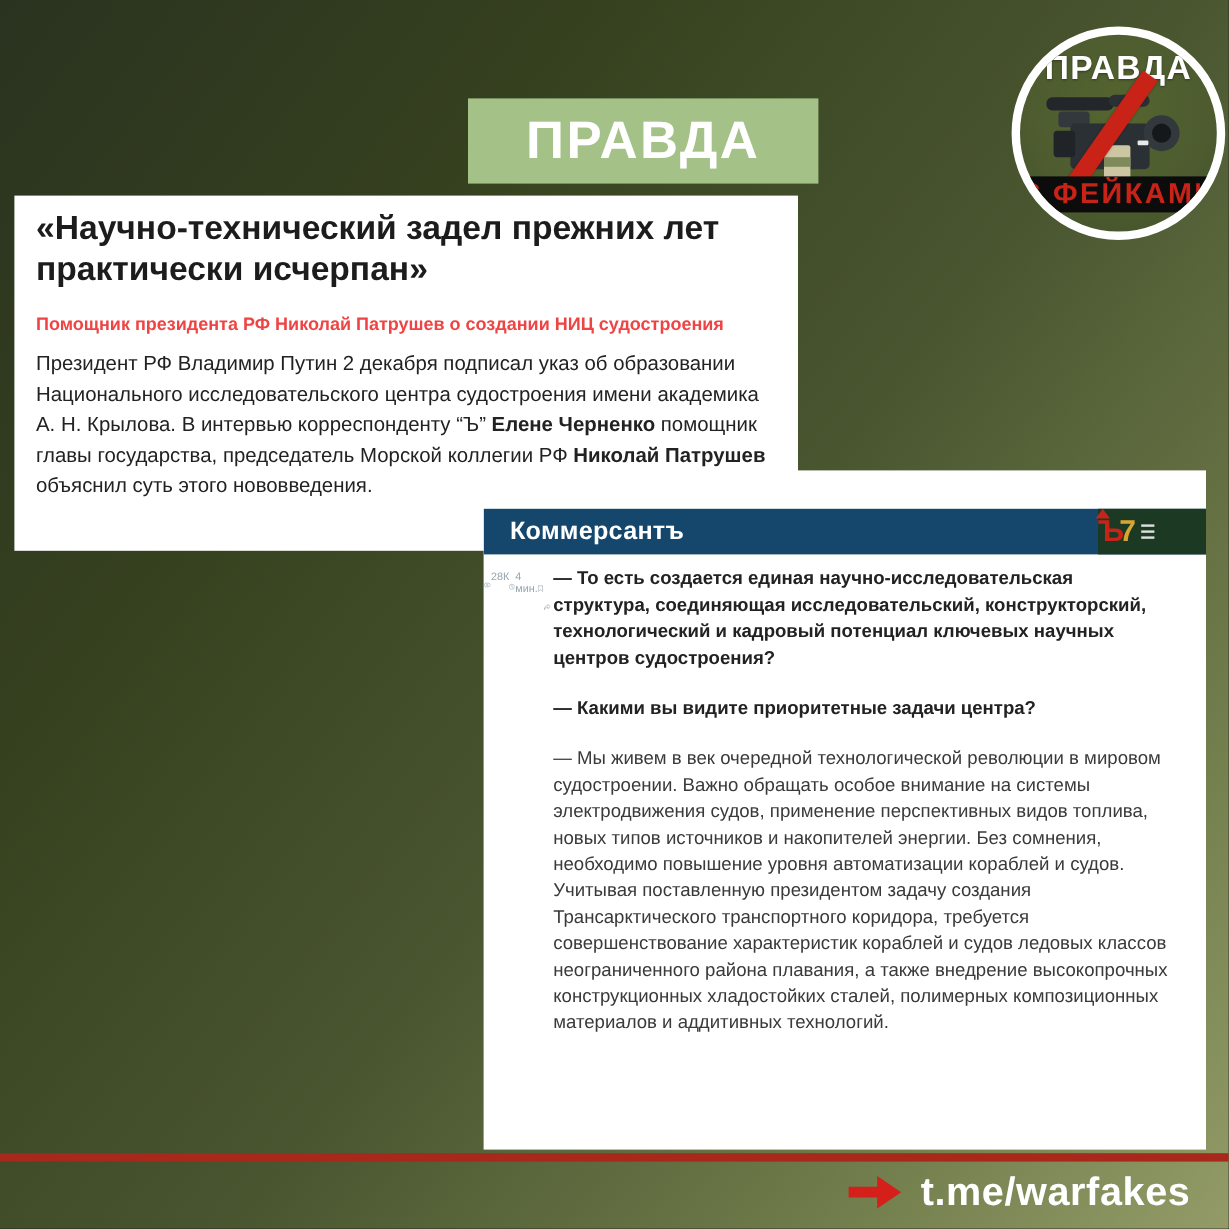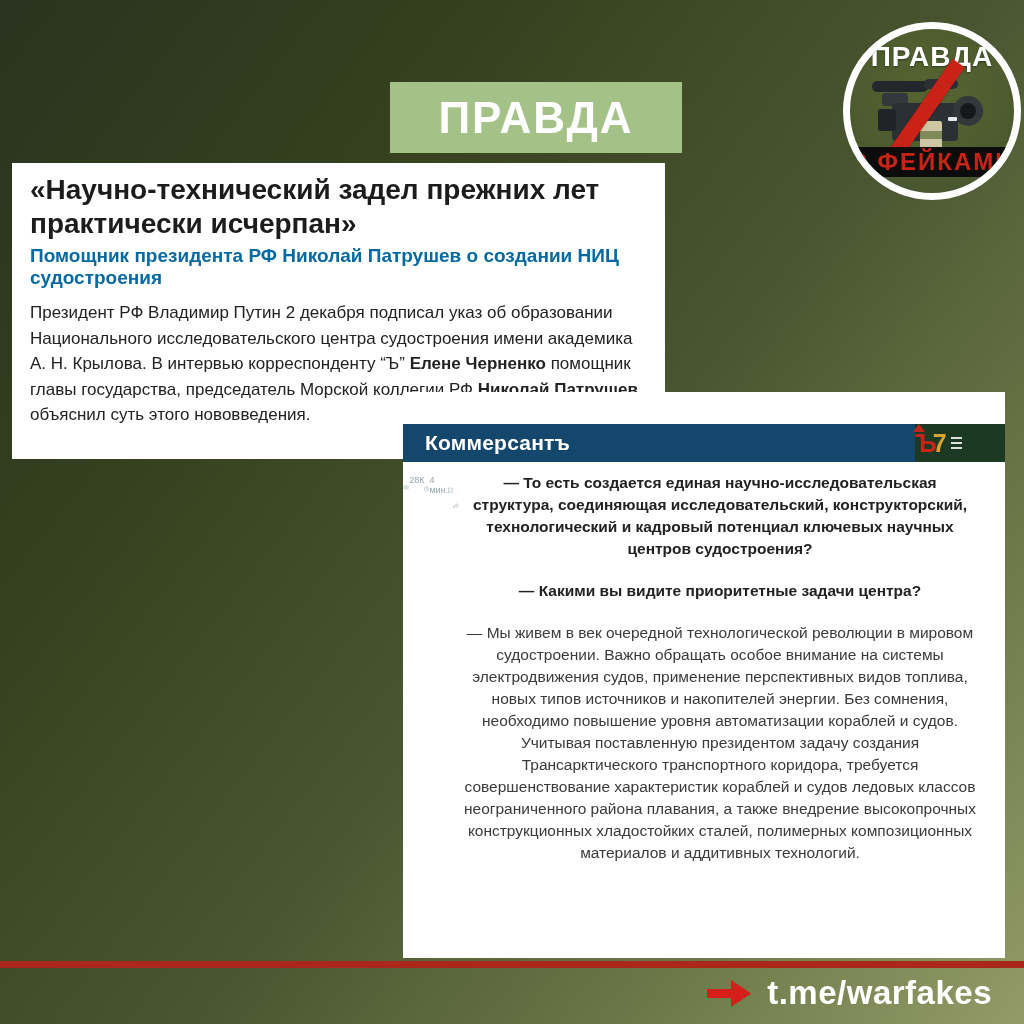--- a/index.html
+++ b/index.html
@@ -24,21 +24,21 @@
     background:var(--accent-green);color:#fff;font-weight:bold;font-size:44px;
     display:flex;align-items:center;justify-content:center;letter-spacing:2px;z-index:1;
   }
 
   
   .card1{
     position:absolute;left:12px;top:163px;width:653px;height:296px;background:#fff;
     z-index:1;padding:10px 20px 0 18px;color:#1d1d1d;overflow:hidden;
   }
   .card1 h1{font-size:28px;line-height:1.22;font-weight:bold;color:#1c1c1c;}
-  .card1 .sub{margin-top:4px;font-size:19px;font-weight:bold;color:#0369a1;}
+  .card1 .sub{margin-top:21px;font-size:15px;font-weight:bold;color:#ef4444;}
   .card1 .body{margin-top:11px;font-size:17px;line-height:1.5;color:#222;}
 
   
   .kcard{
     position:absolute;left:403px;top:392px;width:602px;height:566px;background:#fff;
     z-index:2;overflow:hidden;
   }
   .khead{
     position:relative;height:38px;background:var(--masthead-blue);
     display:flex;align-items:center;margin-top:32px;
@@ -51,21 +51,21 @@
   .kpromo .glyph{font-size:25px;font-weight:bold;color:var(--badge-red);line-height:1;position:relative;}
   .kpromo .glyph .seven{color:#d8a531;margin-left:-4px;}
   .kpromo .hat{position:absolute;left:-2px;top:-7px;width:0;height:0;
     border-left:6px solid transparent;border-right:6px solid transparent;border-bottom:8px solid #c0261d;}
   .kpromo .tiny{display:flex;flex-direction:column;gap:3px;}
   .kpromo .tiny i{display:block;width:11px;height:2px;background:rgba(255,255,255,.85);}
   .kbody{display:flex;padding-top:8px;}
   .krail{width:56px;display:flex;flex-direction:row;align-items:flex-start;padding-top:4px;}
   .krail .lbl{font-size:9px;color:#95a5ae;margin:1px 0 8px 0;}
   .krail svg{display:block;margin-top:6px;}
-  .kcontent{flex:1;padding:2px 26px 14px 2px;text-align:center;}
+  .kcontent{flex:1;padding:2px 26px 14px 2px;}
   .kcontent p{font-size:15.5px;line-height:22px;color:#3a3a3a;margin-bottom:20px;}
   .kcontent p.q{font-weight:bold;color:#222;}
 
   
   .divider{position:absolute;left:0;top:961px;width:1024px;height:7px;background:var(--divider-red);z-index:3;}
 
   
   .footer{
     position:absolute;right:32px;top:974px;display:flex;align-items:center;gap:16px;z-index:4;
   }

